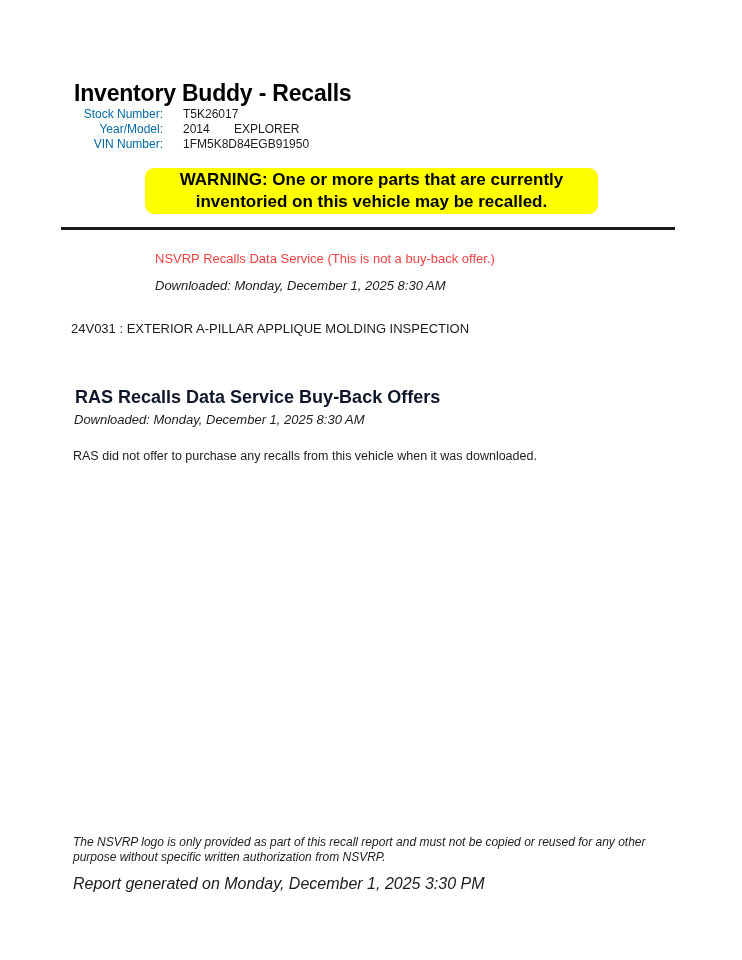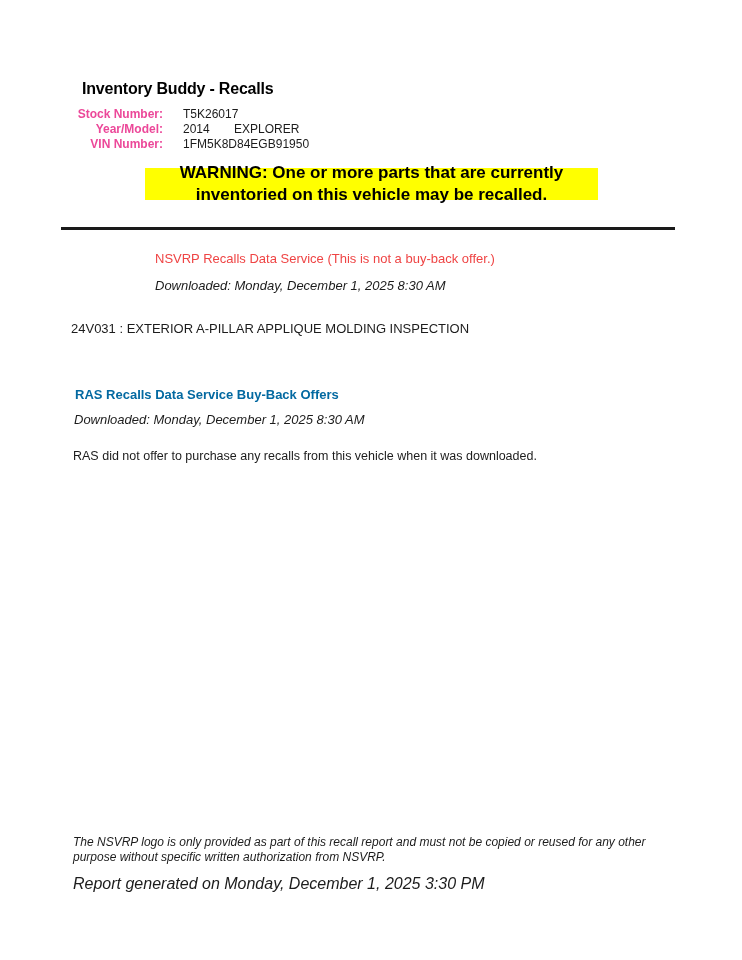--- a/index.html
+++ b/index.html
@@ -13,23 +13,23 @@
     height: 960px;
     background: #ffffff;
     font-family: "Liberation Sans", sans-serif;
     color: #1c1c1c;
     overflow: hidden;
   }
 
   
   .doc-title {
     position: absolute;
-    left: 82px;
+    left: 74px;
     top: 80px;
-    font-size: 16px;
+    font-size: 23px;
     font-weight: bold;
     color: #000000;
     letter-spacing: -0.2px;
     white-space: nowrap;
   }
   .info-block {
     position: absolute;
     left: 67px;
     top: 107px;
   }
@@ -37,52 +37,53 @@
     display: flex;
     align-items: baseline;
     height: 15px;
     line-height: 15px;
     font-size: 12px;
   }
   .info-label {
     display: inline-block;
     width: 96px;
     text-align: right;
-    font-weight: bold;
-    color: #ec4899;
+    font-weight: normal;
+    color: #0369a1;
     white-space: nowrap;
   }
   .info-value {
     display: inline-block;
     margin-left: 20px;
     min-width: 51px;
     white-space: nowrap;
   }
   .info-value2 {
     display: inline-block;
     white-space: nowrap;
   }
 
   
   .warning-banner {
     position: absolute;
     left: 145px;
     top: 168px;
     width: 453px;
-    height: 32px;
+    height: 46px;
     display: flex;
     align-items: center;
     justify-content: center;
     text-align: center;
     font-size: 17px;
     font-weight: bold;
     color: #000000;
     line-height: 1.3;
     padding: 0 8px;
     box-sizing: border-box;
+    border-radius: 9px;
   }
 
   
   .divider {
     position: absolute;
     left: 61px;
     top: 227px;
     width: 614px;
     height: 3px;
     background: #1a1a1a;
@@ -112,23 +113,23 @@
     top: 321px;
     font-size: 13px;
     white-space: nowrap;
   }
 
   
   .ras-heading {
     position: absolute;
     left: 75px;
     top: 387px;
-    font-size: 13px;
+    font-size: 18px;
     font-weight: bold;
-    color: #0369a1;
+    color: #0f172a;
     white-space: nowrap;
   }
   .ras-downloaded {
     position: absolute;
     left: 74px;
     top: 412px;
     font-size: 13px;
     font-style: italic;
     white-space: nowrap;
   }

